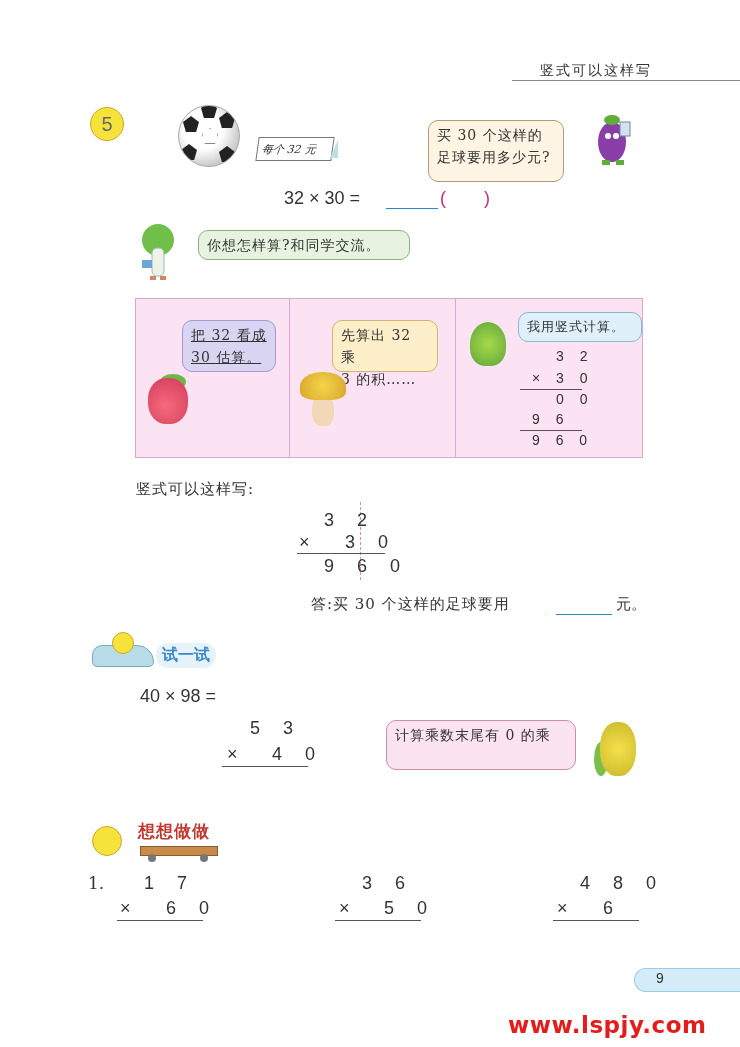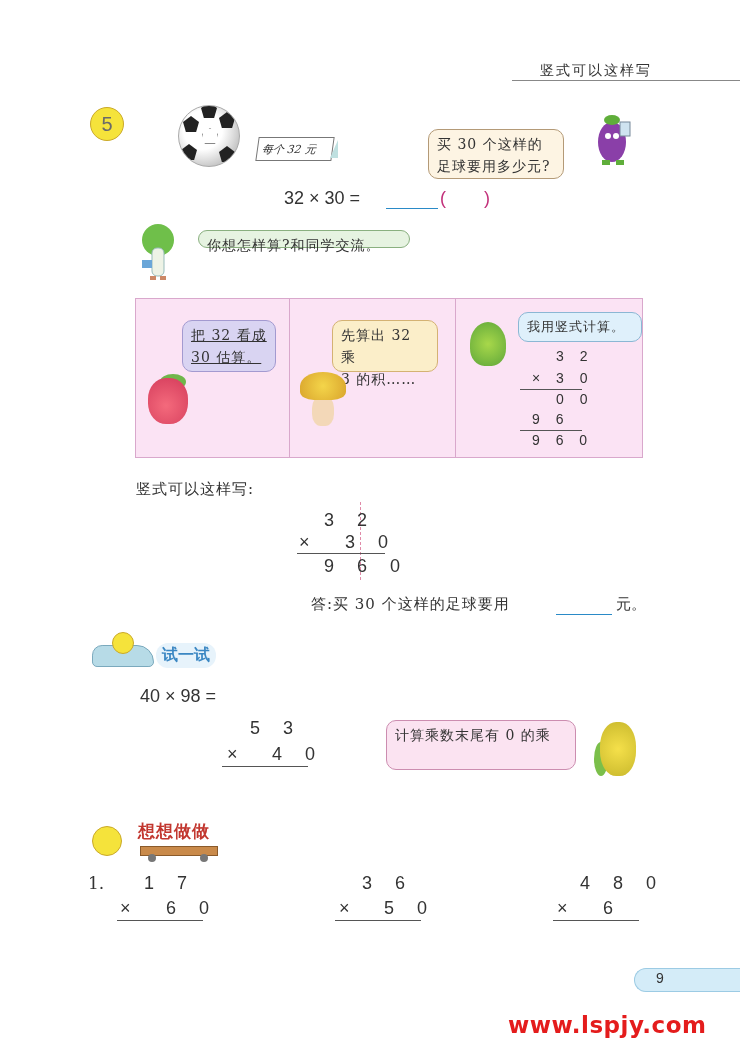--- a/index.html
+++ b/index.html
@@ -14,31 +14,31 @@
 
   .badge5 { left: 90px; top: 107px; width: 34px; height: 34px; border-radius: 50%; background: #f5e33b; border: 1px solid #caa92a; display:flex; align-items:center; justify-content:center; font-size: 20px; color:#6a6a6a; }
 
   .ball { left: 178px; top: 105px; width: 62px; height: 62px; border-radius: 50%; background: radial-gradient(circle at 40% 40%, #fff 0 38%, #ddd 60%, #999 100%); border: 1px solid #aaa; overflow:hidden; }
   .ball .pent { position:absolute; width: 16px; height: 16px; background:#222; clip-path: polygon(50% 0, 100% 38%, 82% 100%, 18% 100%, 0 38%); }
 
   .pricetag { left: 257px; top: 137px; width: 76px; height: 24px; border: 1px solid #777; transform: skewX(-8deg); background:#fff; font-size: 11px; font-style: italic; display:flex; align-items:center; padding-left:4px; }
   .pricetag-tri { left: 330px; top: 140px; width: 0; height: 0; border-left: 8px solid transparent; border-bottom: 18px solid #bfe0e0; }
 
   .bubble { position:absolute; border-radius: 10px; border:1px solid #a89; font-size: 14px; line-height: 22px; padding: 3px 8px; color:#333; letter-spacing: 1px; }
-  .bubble-q { left: 428px; top: 120px; width: 136px; height: 50px; background:#fdf4e3; border-color:#b49a77;margin-top:9px; }
+  .bubble-q { left: 428px; top: 120px; width: 136px; height: 62px; background:#fdf4e3; border-color:#b49a77; }
 
   .eggplant { left: 590px; top: 108px; width: 46px; height: 60px; }
 
   .eq1 { left: 284px; top: 188px; font-size: 18px; color:#333; }
   .blank1 { left: 386px; top: 208px; width: 52px; height: 1px; background:#2a8ac7; }
   .paren1 { left: 440px; top: 188px; font-size: 18px; color:#c2307a; }
   .paren2 { left: 484px; top: 188px; font-size: 18px; color:#c2307a; }
 
   .cabbage { left: 138px; top: 222px; width: 40px; height: 62px; }
-  .bubble-talk { left: 198px; top: 230px; width: 212px; height: 18px; background:#e6f3e1; border-color:#8ab080; font-size: 14px; line-height: 22px; }
+  .bubble-talk { left: 198px; top: 230px; width: 212px; height: 30px; background:#e6f3e1; border-color:#8ab080; font-size: 14px; line-height: 22px; }
 
   .pinkbox { left: 135px; top: 298px; width: 508px; height: 160px; background: #fbe3f4; border: 1px solid #d9a8cc; }
   .divider { top: 298px; width: 1px; height: 160px; background: #d9a8cc; }
   .bubble-a { left: 182px; top: 320px; width: 94px; height: 52px; background:#d9d4f2; border-color:#a39ad0;text-decoration:underline; }
   .bubble-b { left: 332px; top: 320px; width: 106px; height: 52px; background:#fbeec9; border-color:#d4b273; }
   .bubble-c { left: 518px; top: 312px; width: 124px; height: 30px; background:#dff0fb; border-color:#8bb7d4; font-size:13px; }
 
   .char { position:absolute; border-radius: 45%; }
   .radish { left: 148px; top: 378px; width: 40px; height: 46px; background: radial-gradient(circle at 45% 60%, #f46a7c, #d33a5a); }
   .radish-leaf { left: 160px; top: 374px; width: 26px; height: 16px; background:#6fb64a; border-radius: 50%; }

